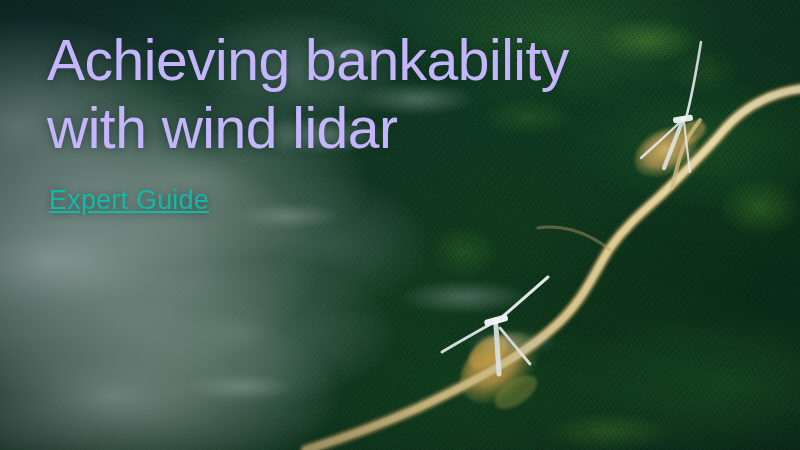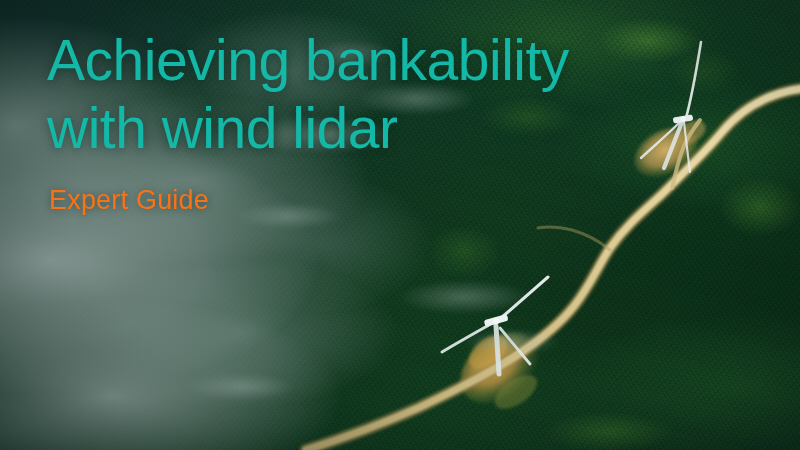--- a/index.html
+++ b/index.html
@@ -124,39 +124,40 @@
   
   #text-block {
     position: absolute;
     left: 47px;
     top: 26px;
     width: 680px;
   }
 
   #headline {
     margin: 0;
-    color: #14b8a6;
+    color: #c4b5fd;
     font-family: "Liberation Sans", sans-serif;
     font-weight: 300;
     font-size: 57px;
     line-height: 68px;
     letter-spacing: -0.5px;
     text-shadow: 0 1px 10px rgba(6,28,26,.45);
     white-space: pre-line;
   }
 
   #subtitle {
     margin: 22px 0 0 2px;
-    color: #f97316;
+    color: #14b8a6;
     font-family: "Liberation Sans", sans-serif;
     font-weight: 400;
     font-size: 27px;
     line-height: 32px;
     letter-spacing: 0.2px;
     text-shadow: 0 1px 8px rgba(6,28,26,.50);
+    text-decoration: underline;
   }
 </style>
 </head>
 <body>
 
 <div id="cover">
 
   <div class="layer" id="bg-base"></div>
   <div class="layer" id="bg-canopy"></div>
   <div class="layer" id="bg-highlights"></div>

